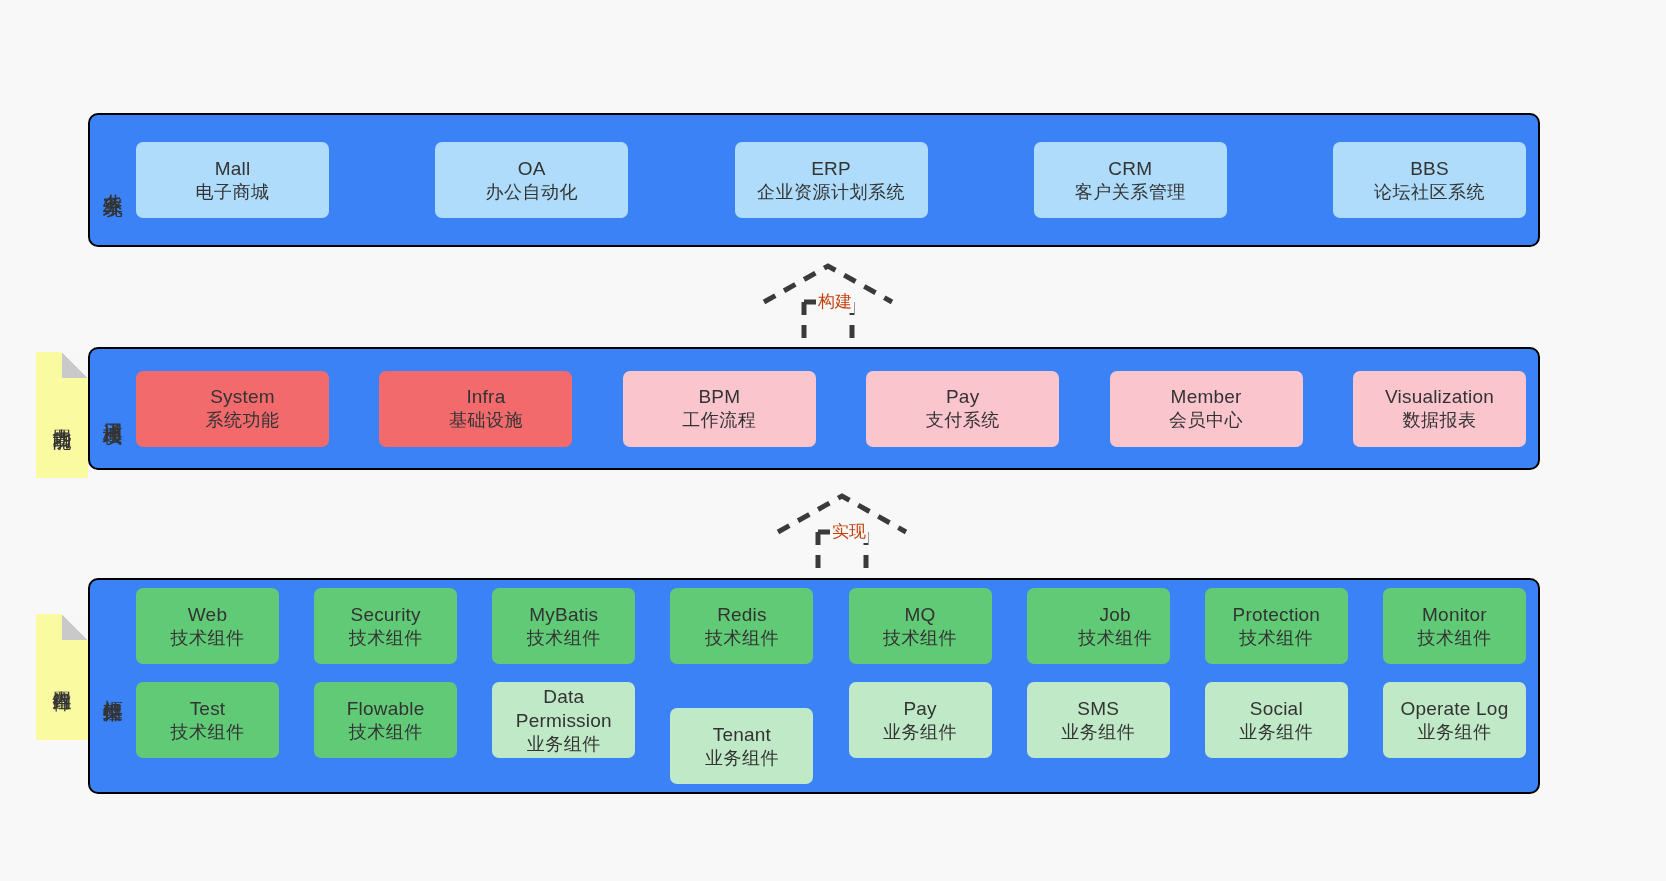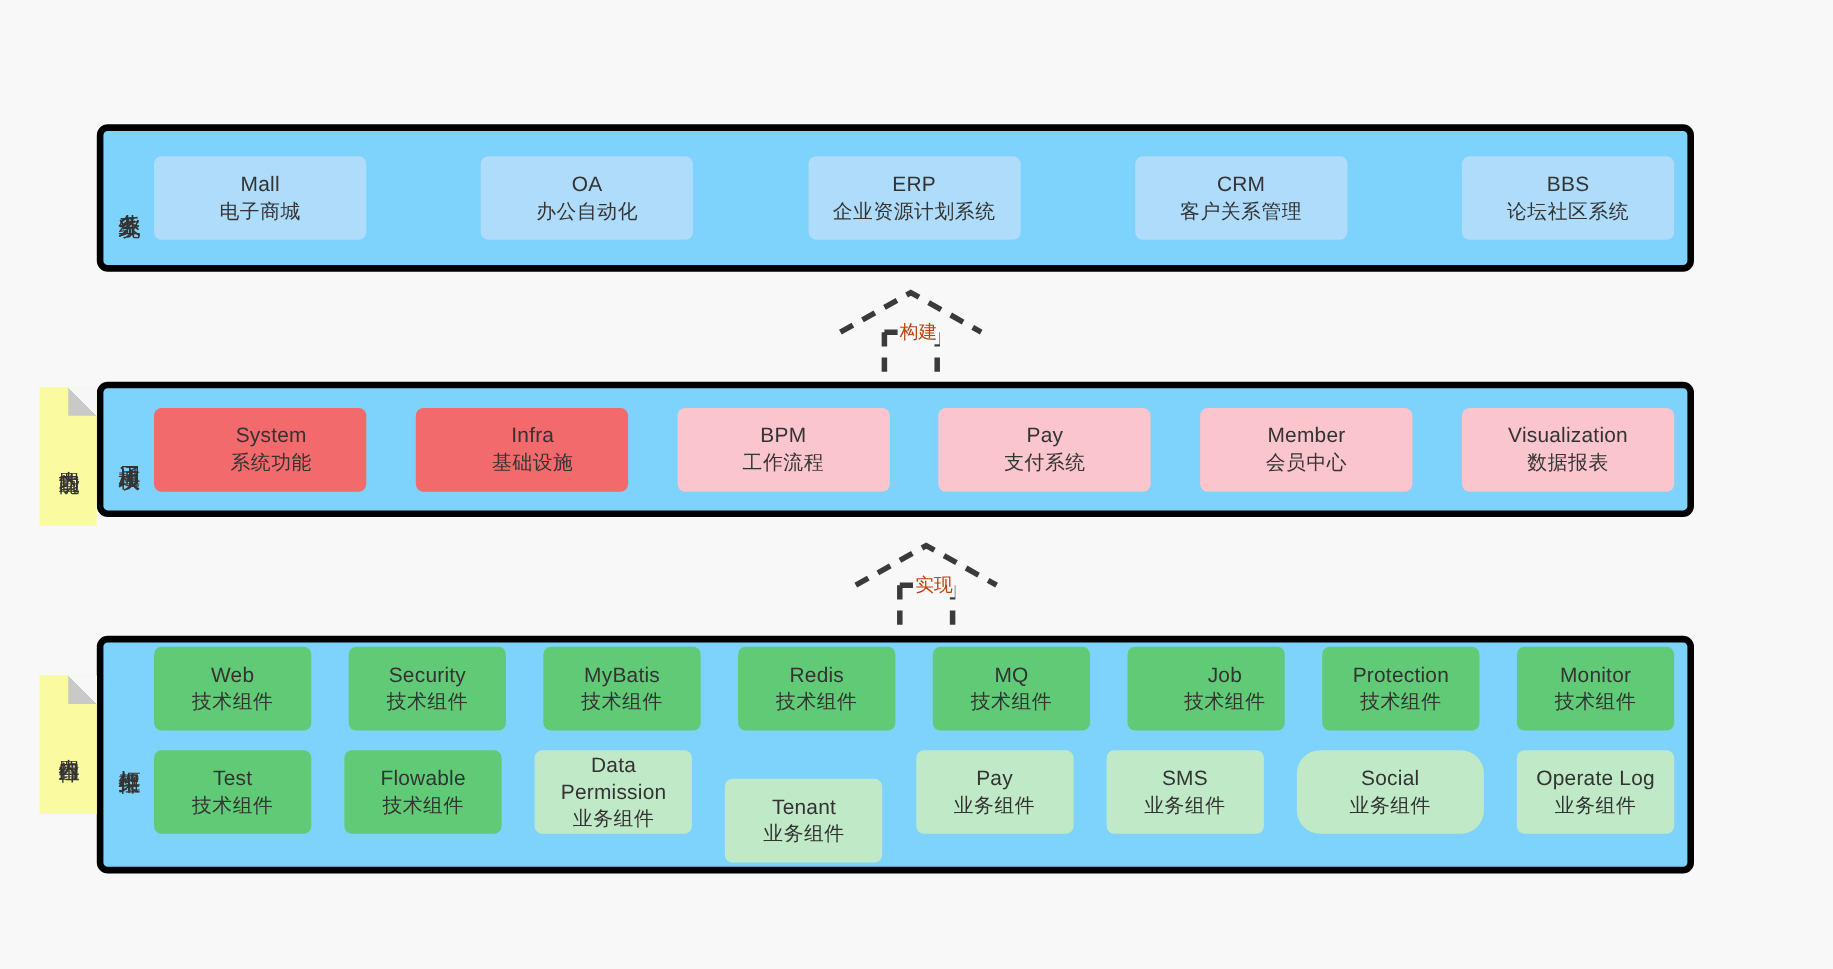--- a/index.html
+++ b/index.html
@@ -17,22 +17,22 @@
   }
 
   #canvas {
     position: absolute;
     inset: 0;
   }
 
   
   .layer {
     position: absolute;
-    background: #7dd3fc;
-    border: 6px solid #000000;
+    background: #3b82f6;
+    border: 2px solid #000000;
     border-radius: 10px;
     box-sizing: border-box;
     display: flex;
     align-items: stretch;
   }
 
   
   .layer-caption {
     width: 46px;
     flex: 0 0 46px;
@@ -202,21 +202,21 @@
             <div class="t-cn">工作流程</div>
           </div>
           <div class="card lightred" style="width: 193px; height: 76px;">
             <div class="t-en">Pay</div>
             <div class="t-cn">支付系统</div>
           </div>
           <div class="card lightred" style="width: 193px; height: 76px;">
             <div class="t-en">Member</div>
             <div class="t-cn">会员中心</div>
           </div>
-          <div class="card lightred" style="width: 193px; height: 76px;">
+          <div class="card lightred" style="width: 173px; height: 76px;">
             <div class="t-en">Visualization</div>
             <div class="t-cn">数据报表</div>
           </div>
         </div>
     </div>
   </div>
 
   <div class="arrow" id="arrow-implement" style="left:774px; top:492px; width:136px; height:86px;">
     <svg width="136" height="86" viewBox="0 0 136 86" aria-hidden="true">
       <path d="M 4 40 L 68 4 L 132 40" fill="none" stroke="#3a3a3a" stroke-width="5" stroke-dasharray="13,10" stroke-linecap="butt"></path>
@@ -286,21 +286,21 @@
             <div class="t-cn">业务组件</div>
           </div>
           <div class="card lightgreen" style="width: 143px; height: 76px;">
             <div class="t-en">Pay</div>
             <div class="t-cn">业务组件</div>
           </div>
           <div class="card lightgreen" style="width: 143px; height: 76px;">
             <div class="t-en">SMS</div>
             <div class="t-cn">业务组件</div>
           </div>
-          <div class="card lightgreen" style="width: 170px; height: 76px; border-radius: 21px;">
+          <div class="card lightgreen" style="width: 143px; height: 76px;">
             <div class="t-en">Social</div>
             <div class="t-cn">业务组件</div>
           </div>
           <div class="card lightgreen" style="width: 143px; height: 76px;">
             <div class="t-en">Operate Log</div>
             <div class="t-cn">业务组件</div>
           </div>
         </div>
     </div>
   </div>

